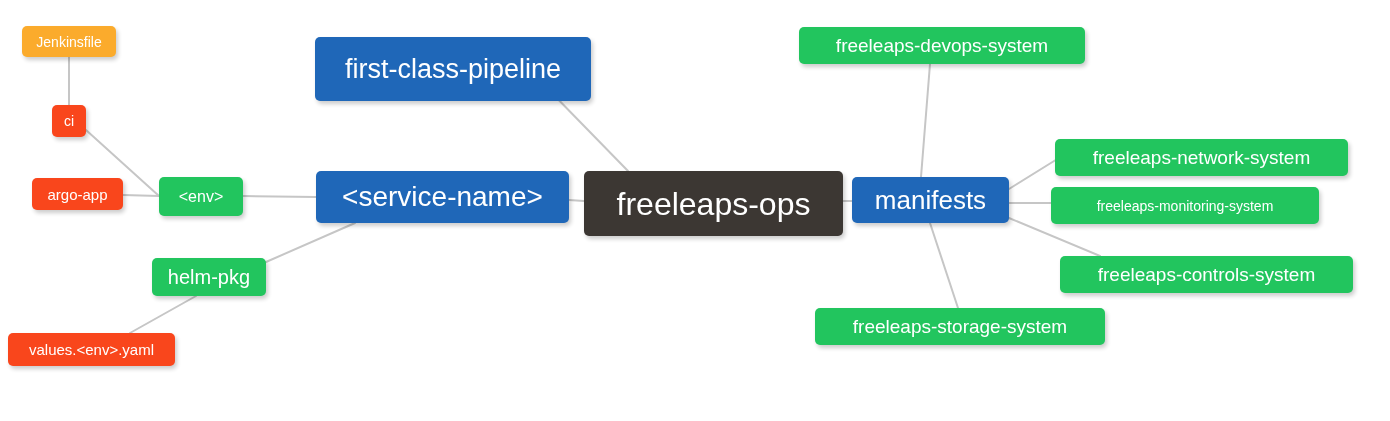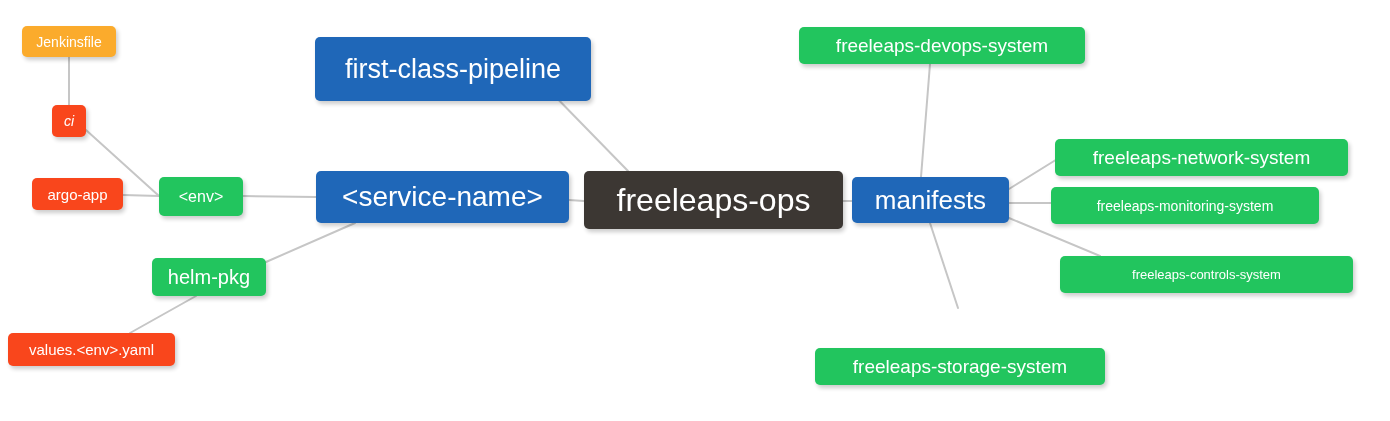--- a/index.html
+++ b/index.html
@@ -63,56 +63,56 @@
       <line x1="921" y1="177" x2="930" y2="64" stroke="#c6c6c6" stroke-width="2" stroke-linecap="round"></line>
       <line x1="1009" y1="189" x2="1075" y2="148" stroke="#c6c6c6" stroke-width="2" stroke-linecap="round"></line>
       <line x1="1009" y1="203" x2="1051" y2="203" stroke="#c6c6c6" stroke-width="2" stroke-linecap="round"></line>
       <line x1="1009" y1="218" x2="1100" y2="256" stroke="#c6c6c6" stroke-width="2" stroke-linecap="round"></line>
       <line x1="930" y1="223" x2="958" y2="308" stroke="#c6c6c6" stroke-width="2" stroke-linecap="round"></line>
     </svg>
   <div id="node-layer">
       <div class="node" style="left: 22px; top: 26px; width: 94px; height: 31px; background: rgb(251, 171, 44); font-size: 14px;">
         <span class="node-label">Jenkinsfile</span>
       </div>
-      <div class="node" style="left: 52px; top: 105px; width: 34px; height: 32px; background: rgb(249, 70, 28); font-size: 14px; font-style: italic;">
+      <div class="node" style="left: 52px; top: 105px; width: 34px; height: 32px; background: rgb(249, 70, 28); font-size: 14px;">
         <span class="node-label">ci</span>
       </div>
       <div class="node" style="left: 32px; top: 178px; width: 91px; height: 32px; background: rgb(249, 70, 28); font-size: 15px;">
         <span class="node-label">argo-app</span>
       </div>
       <div class="node" style="left: 159px; top: 177px; width: 84px; height: 39px; background: rgb(34, 197, 94); font-size: 16px;">
         <span class="node-label">&lt;env&gt;</span>
       </div>
       <div class="node" style="left: 152px; top: 258px; width: 114px; height: 38px; background: rgb(34, 197, 94); font-size: 20px;">
         <span class="node-label">helm-pkg</span>
       </div>
       <div class="node" style="left: 8px; top: 333px; width: 167px; height: 33px; background: rgb(249, 70, 28); font-size: 15px;">
         <span class="node-label">values.&lt;env&gt;.yaml</span>
       </div>
       <div class="node" style="left: 316px; top: 171px; width: 253px; height: 52px; background: rgb(31, 103, 184); font-size: 28px;">
         <span class="node-label">&lt;service-name&gt;</span>
       </div>
       <div class="node" style="left: 315px; top: 37px; width: 276px; height: 64px; background: rgb(31, 103, 184); font-size: 27px;">
         <span class="node-label">first-class-pipeline</span>
       </div>
-      <div class="node" style="left: 584px; top: 171px; width: 259px; height: 58px; background: rgb(60, 55, 51); font-size: 32px;">
+      <div class="node" style="left: 584px; top: 171px; width: 259px; height: 65px; background: rgb(60, 55, 51); font-size: 32px;">
         <span class="node-label">freeleaps-ops</span>
       </div>
       <div class="node" style="left: 852px; top: 177px; width: 157px; height: 46px; background: rgb(31, 103, 184); font-size: 26px;">
         <span class="node-label">manifests</span>
       </div>
       <div class="node" style="left: 799px; top: 27px; width: 286px; height: 37px; background: rgb(34, 197, 94); font-size: 19px;">
         <span class="node-label">freeleaps-devops-system</span>
       </div>
       <div class="node" style="left: 1055px; top: 111px; width: 293px; height: 37px; background: rgb(34, 197, 94); font-size: 19px; margin-top: 28px;">
         <span class="node-label">freeleaps-network-system</span>
       </div>
       <div class="node" style="left: 1051px; top: 187px; width: 268px; height: 37px; background: rgb(34, 197, 94); font-size: 14px;">
         <span class="node-label">freeleaps-monitoring-system</span>
       </div>
-      <div class="node" style="left: 1060px; top: 256px; width: 293px; height: 37px; background: rgb(34, 197, 94); font-size: 13px;">
+      <div class="node" style="left: 1060px; top: 256px; width: 293px; height: 37px; background: rgb(34, 197, 94); font-size: 19px;">
         <span class="node-label">freeleaps-controls-system</span>
       </div>
-      <div class="node" style="left: 815px; top: 308px; width: 290px; height: 37px; background: rgb(34, 197, 94); font-size: 19px; margin-top: 40px;">
+      <div class="node" style="left: 815px; top: 308px; width: 290px; height: 37px; background: rgb(34, 197, 94); font-size: 19px;">
         <span class="node-label">freeleaps-storage-system</span>
       </div>
     </div>
 </div>
 
 </body></html>

